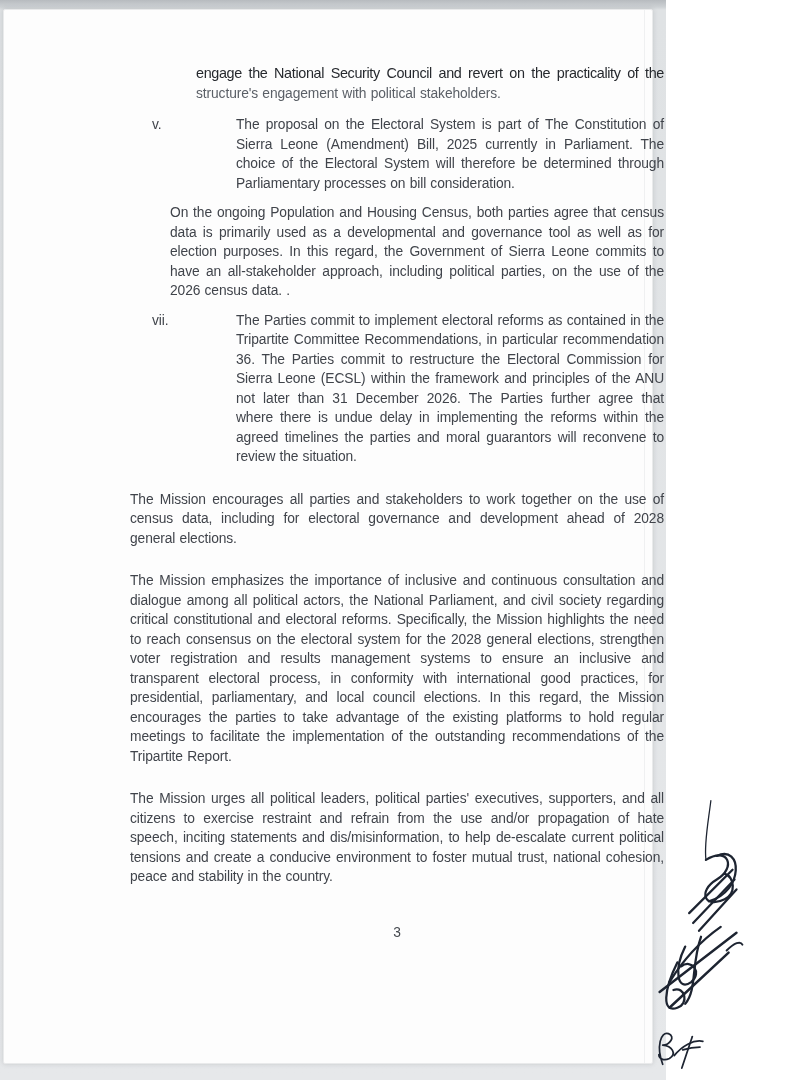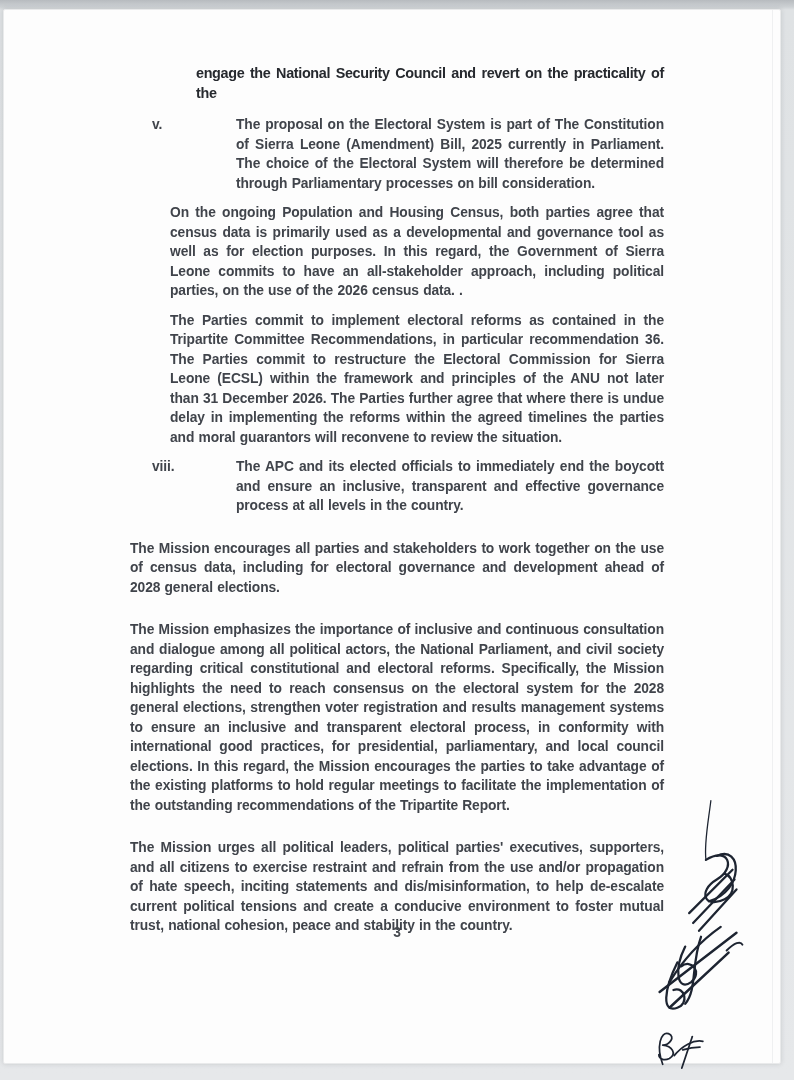--- a/index.html
+++ b/index.html
@@ -4,24 +4,23 @@
 <style>
   * { margin: 0; padding: 0; box-sizing: border-box; }
   html, body { width: 794px; height: 1080px; }
   body {
     font-family: "Liberation Sans", "DejaVu Sans", sans-serif;
     overflow: hidden;
     position: relative;
   }
   #screenshot {
     position: relative;
-    width: 794px;
+    width: 666px;
     height: 1080px;
     background: linear-gradient(180deg, #b7bbbf 0px, #cdd1d4 7px, #dfe2e4 10px, #e6e8ea 100%);
-    font-weight: bold;
   }
   .page {
     position: absolute;
     left: 3px; top: 9px; right: 13px; bottom: 16px;
     background: #fdfdfd;
     border: 1px solid #e9eaeb;
     border-radius: 2px;
     box-shadow: 0 0 5px rgba(60,65,70,0.18);
   }
   .fold-line {
@@ -87,39 +86,37 @@
 <body>
 
 <div id="screenshot">
   <div class="page">
     <div class="fold-line"></div>
 
     <div class="content">
 
       <div class="continuation">
         <div class="cont-line-1">engage the National Security Council and revert on the practicality of the</div>
+        <div class="cont-line-2">structure's engagement with political stakeholders.</div>
       </div>
 
       <div class="list-item">
         <div class="list-marker">v.</div>
         <div class="list-text">The proposal on the Electoral System is part of The Constitution of Sierra Leone (Amendment) Bill, 2025 currently in Parliament. The choice of the Electoral System will therefore be determined through Parliamentary processes on bill consideration.</div>
       </div>
 
       <div class="list-item">
         <div class="list-text">On the ongoing Population and Housing Census, both parties agree that census data is primarily used as a developmental and governance tool as well as for election purposes. In this regard, the Government of Sierra Leone commits to have an all-stakeholder approach, including political parties, on the use of the 2026 census data. .</div>
       </div>
 
       <div class="list-item">
+        <div class="list-marker">vii.</div>
         <div class="list-text">The Parties commit to implement electoral reforms as contained in the Tripartite Committee Recommendations, in particular recommendation 36. The Parties commit to restructure the Electoral Commission for Sierra Leone (ECSL) within the framework and principles of the ANU not later than 31 December 2026. The Parties further agree that where there is undue delay in implementing the reforms within the agreed timelines the parties and moral guarantors will reconvene to review the situation.</div>
       </div>
 
-      <div class="list-item">
-        <div class="list-marker">viii.</div>
-        <div class="list-text">The APC and its elected officials to immediately end the boycott and ensure an inclusive, transparent and effective governance process at all levels in the country.</div>
-      </div>
 
       <div class="para para-gap">The Mission encourages all parties and stakeholders to work together on the use of census data, including for electoral governance and development ahead of 2028 general elections.</div>
 
       <div class="para para-gap">The Mission emphasizes the importance of inclusive and continuous consultation and dialogue among all political actors, the National Parliament, and civil society regarding critical constitutional and electoral reforms. Specifically, the Mission highlights the need to reach consensus on the electoral system for the 2028 general elections, strengthen voter registration and results management systems to ensure an inclusive and transparent electoral process, in conformity with international good practices, for presidential, parliamentary, and local council elections. In this regard, the Mission encourages the parties to take advantage of the existing platforms to hold regular meetings to facilitate the implementation of the outstanding recommendations of the Tripartite Report.</div>
 
       <div class="para para-gap">The Mission urges all political leaders, political parties' executives, supporters, and all citizens to exercise restraint and refrain from the use and/or propagation of hate speech, inciting statements and dis/misinformation, to help de-escalate current political tensions and create a conducive environment to foster mutual trust, national cohesion, peace and stability in the country.</div>
 
     </div>
 
     <div class="page-number">3</div>

